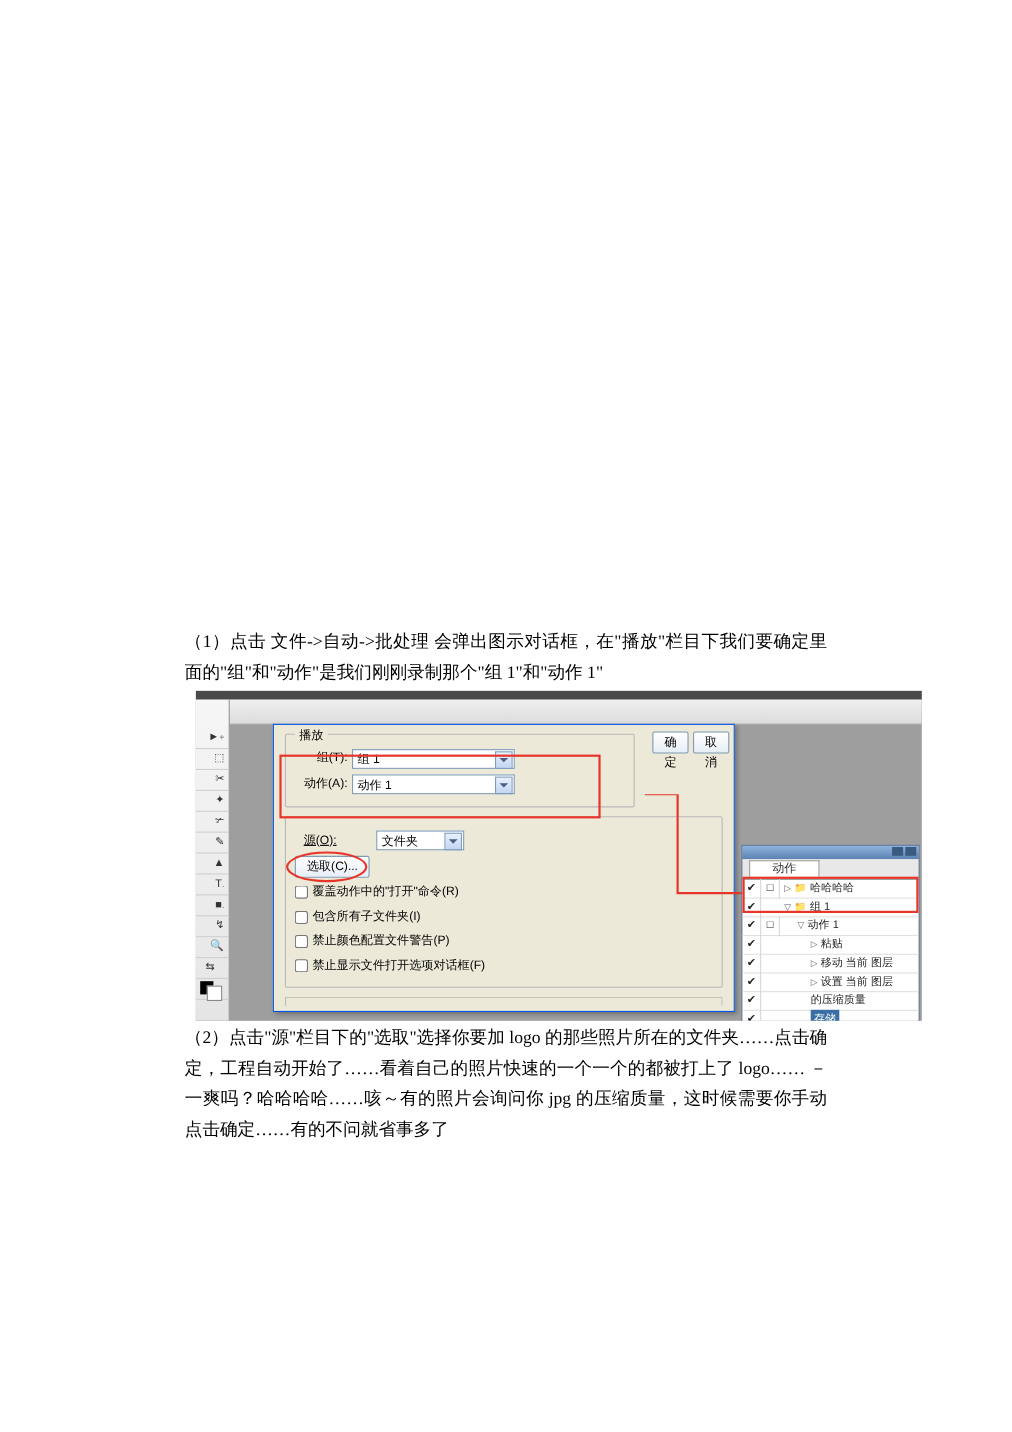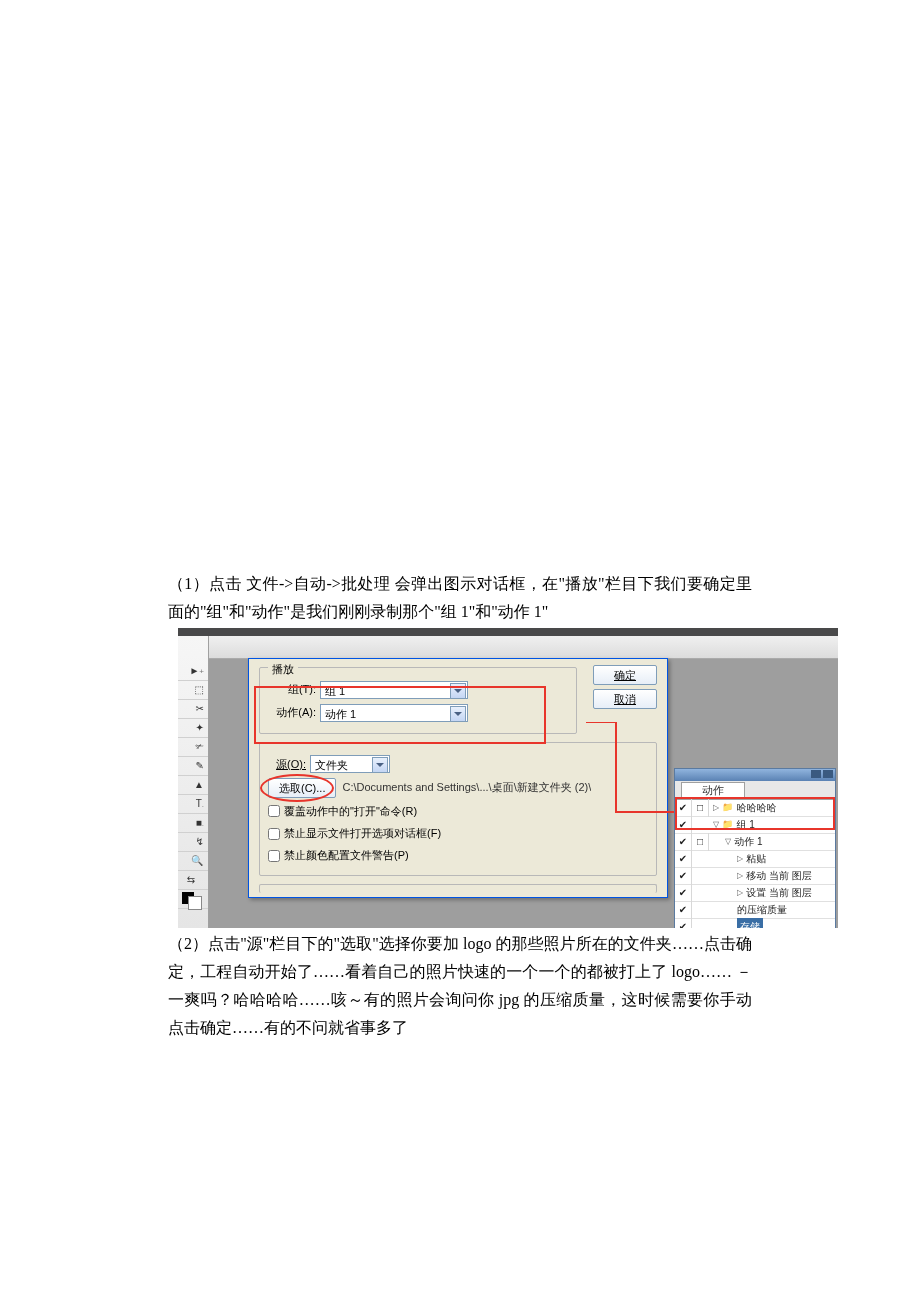--- a/index.html
+++ b/index.html
@@ -157,23 +157,22 @@
   .path { font-size:11px; color:#333; margin-left:6px; white-space:nowrap; overflow:hidden; }
   .chkline { display:flex; align-items:center; margin:3px 0; font-size:11px; }
   .chkline input[type=checkbox]{ width:12px; height:12px; margin:0 4px 0 0; }
 
   .side-btn-group {
     position: absolute;
     right: 10px;
     top: 6px;
     width: 64px;
     display:flex;
-    flex-direction:column;
+    flex-direction:row;
     gap:4px;
-    text-decoration:underline;
   }
   .side-btn-group .btn { text-align:center; }
 
   .red-box1 { position:absolute; left:76px; top:58px; width:288px; height:54px; border:2px solid #e8352b; pointer-events:none; }
   .red-ellipse { position:absolute; left:82px; top:146px; width:70px; height:24px; border:2px solid #e8352b; border-radius:50%; pointer-events:none; }
   .connector { position:absolute; left:408px; top:94px; width:92px; height:196px; pointer-events:none; }
   .connector svg { width:100%; height:100%; }
 
   .actions-panel {
     position:absolute;
@@ -259,37 +258,40 @@
           </div>
           <div class="row">
             <label>动作(A):</label>
             <div class="select" style="width:148px;">动作 1</div>
           </div>
         </div>
 
         <div class="fieldset">
           <div class="row">
             <label style="width:38px;text-decoration:underline;">源(O):</label>
-            <div class="select" style="width:80px;">文件夹</div>
+            <div class="select" style="width:80px;margin-left:32px;">文件夹</div>
           </div>
           <div class="row">
             <span class="btn">选取(C)...</span>
-            <span class="path">C:\Documents and Settings\...\桌面\新建文件夹 (2)\</span>
           </div>
           <div class="chkline">
               <input type="checkbox" style="">
               <span>覆盖动作中的"打开"命令(R)</span>
             </div>
           <div class="chkline">
               <input type="checkbox" style="">
-              <span>禁止显示文件打开选项对话框(F)</span>
+              <span>包含所有子文件夹(I)</span>
             </div>
           <div class="chkline">
               <input type="checkbox" style="">
               <span>禁止颜色配置文件警告(P)</span>
+            </div>
+          <div class="chkline">
+              <input type="checkbox" style="">
+              <span>禁止显示文件打开选项对话框(F)</span>
             </div>
         </div>
 
         <div class="fieldset" style="border-bottom:none; margin-bottom:0; padding-bottom:0;">
           
           
           
           
         </div>
       </div>

